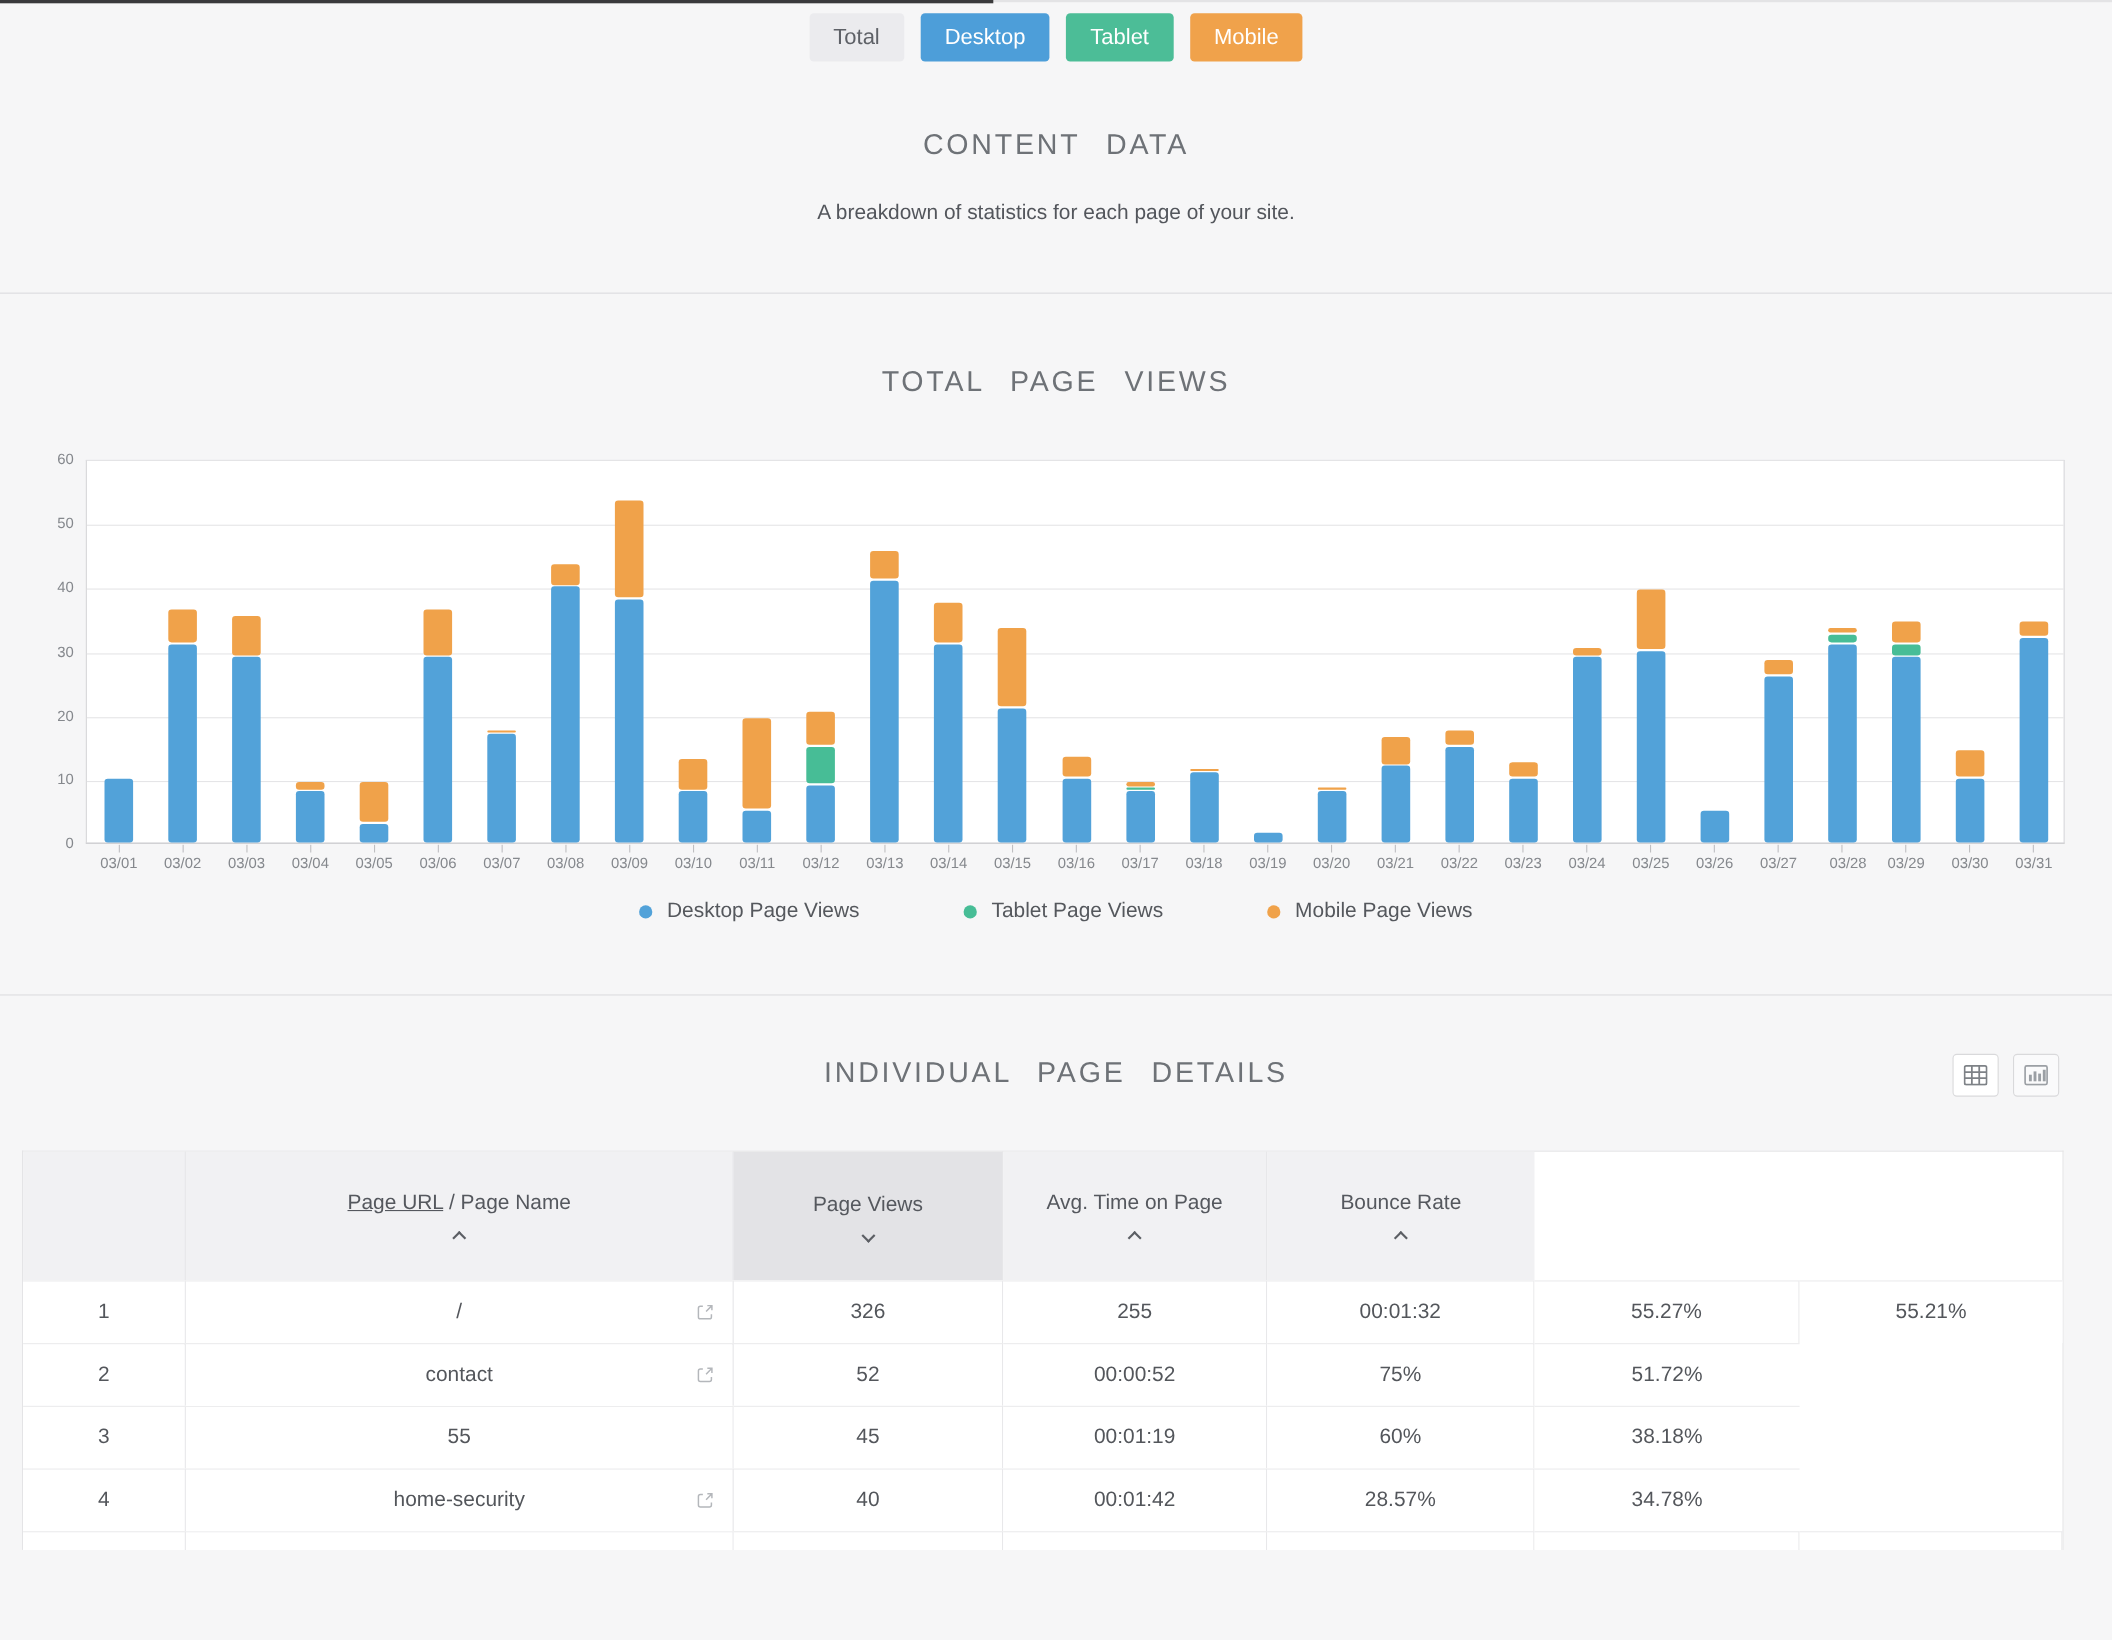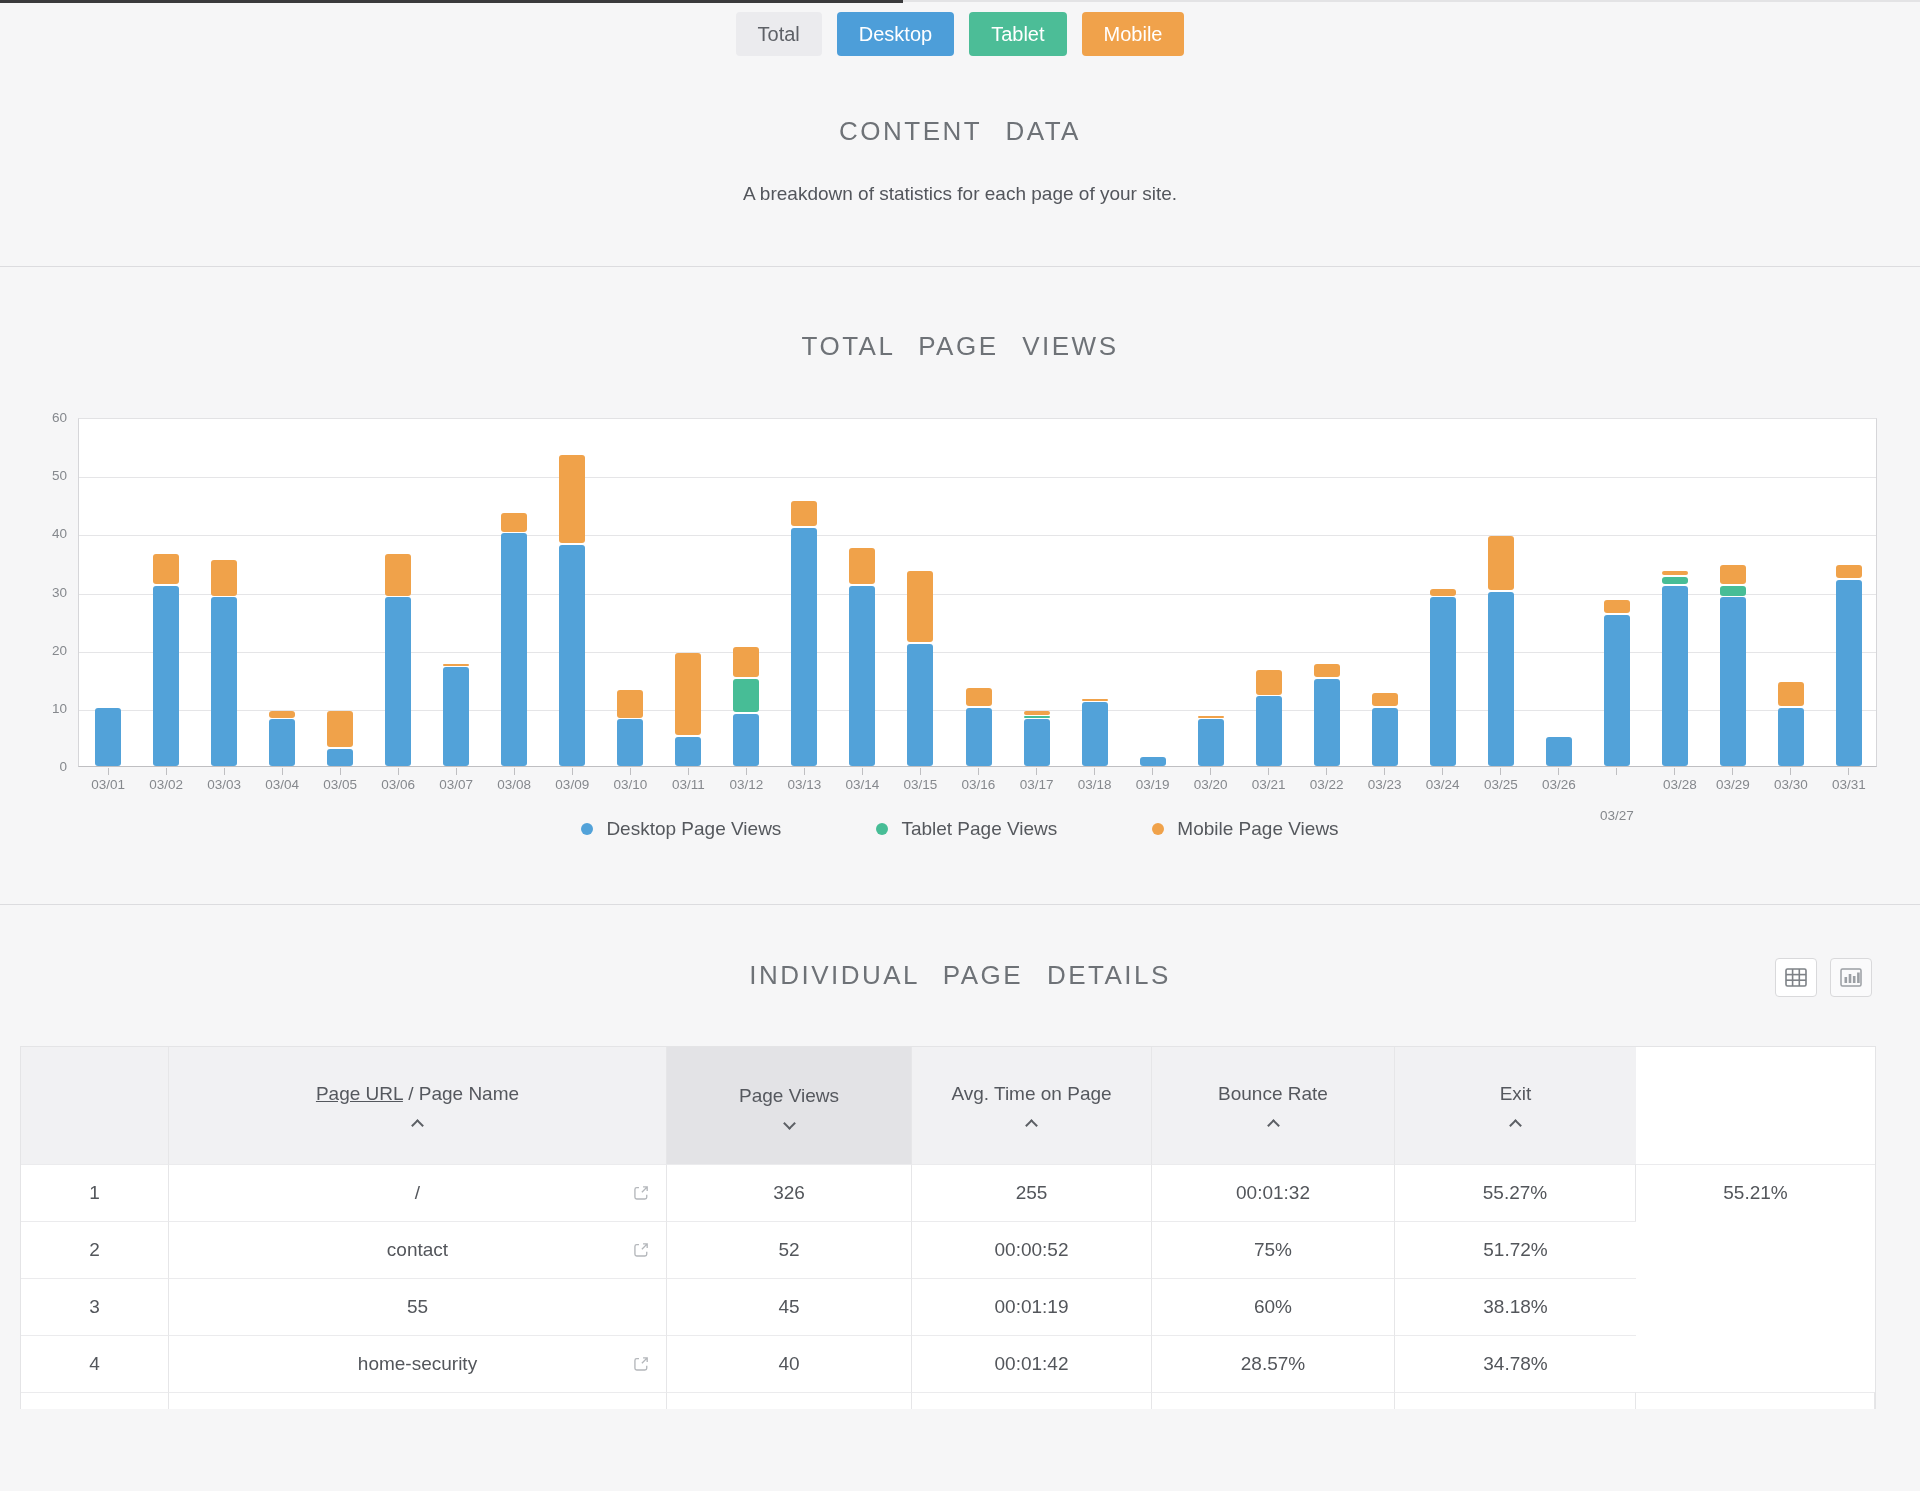--- a/index.html
+++ b/index.html
@@ -209,21 +209,21 @@
     <div class="tick" style="left: 1363.26px; top: 349px;"></div>
     <div class="bar-seg" style="left: 1350.76px; width: 26px; bottom: 0px; height: 168.683px; background: rgb(82, 162, 217);"></div>
     <div class="bar-seg" style="left: 1350.76px; width: 26px; bottom: 170.183px; height: 7.225px; background: rgb(240, 162, 74);"></div>
     <span class="x-label" style="left: 1389.79px; top: 358px;">03/25</span>
     <div class="tick" style="left: 1421.29px; top: 349px;"></div>
     <div class="bar-seg" style="left: 1408.79px; width: 26px; bottom: 0px; height: 174.5px; background: rgb(82, 162, 217);"></div>
     <div class="bar-seg" style="left: 1408.79px; width: 26px; bottom: 176px; height: 53.7583px; background: rgb(240, 162, 74);"></div>
     <span class="x-label" style="left: 1447.82px; top: 358px;">03/26</span>
     <div class="tick" style="left: 1479.32px; top: 349px;"></div>
     <div class="bar-seg" style="left: 1466.82px; width: 26px; bottom: 0px; height: 29.0833px; background: rgb(82, 162, 217);"></div>
-    <span class="x-label" style="left: 1505.85px; top: 358px; margin-top: 31px;">03/27</span>
+    <span class="x-label" style="left: 1505.85px; top: 358px;">03/27</span>
     <div class="tick" style="left: 1537.35px; top: 349px;"></div>
     <div class="bar-seg" style="left: 1524.85px; width: 26px; bottom: 0px; height: 151.233px; background: rgb(82, 162, 217);"></div>
     <div class="bar-seg" style="left: 1524.85px; width: 26px; bottom: 152.733px; height: 13.0417px; background: rgb(240, 162, 74);"></div>
     <span class="x-label" style="left: 1569px; top: 358px;">03/28</span>
     <div class="tick" style="left: 1595.39px; top: 349px;"></div>
     <div class="bar-seg" style="left: 1582.89px; width: 26px; bottom: 0px; height: 180.317px; background: rgb(82, 162, 217);"></div>
     <div class="bar-seg" style="left: 1582.89px; width: 26px; bottom: 181.817px; height: 7.225px; background: rgb(71, 189, 150);"></div>
     <div class="bar-seg" style="left: 1582.89px; width: 26px; bottom: 190.542px; height: 4.31667px; background: rgb(240, 162, 74);"></div>
     <span class="x-label" style="left: 1621.92px; top: 358px;">03/29</span>
     <div class="tick" style="left: 1653.42px; top: 349px;"></div>
@@ -297,24 +297,20 @@
         <span class="chev down"></span>
       </div>
       <div class="tcell">
         <span>Avg. Time on Page</span>
         <span class="chev up"></span>
       </div>
       <div class="tcell">
         <span>Bounce Rate</span>
         <span class="chev up"></span>
       </div>
-      <div class="tcell">
-        <span>Exit</span>
-        <span class="chev up"></span>
-      </div>
     </div>
     <div class="trow drow">
       <div class="tcell">1</div>
       <div class="tcell page-cell">
         <span>/</span>
         <span class="ext-icon">
           <svg width="18" height="18" viewBox="0 0 16 16">
             <path d="M6.2 3.2H4.2c-.9 0-1.6.7-1.6 1.6v6.9c0 .9.7 1.6 1.6 1.6h7.3c.9 0 1.6-.7 1.6-1.6V9.6" stroke="#b4b7bb" fill="none" stroke-width="1.2"></path>
             <path d="M8.8 7.4 13.3 2.8 M9.8 2.6h3.7v3.7" stroke="#b4b7bb" fill="none" stroke-width="1.2"></path>
           </svg>

